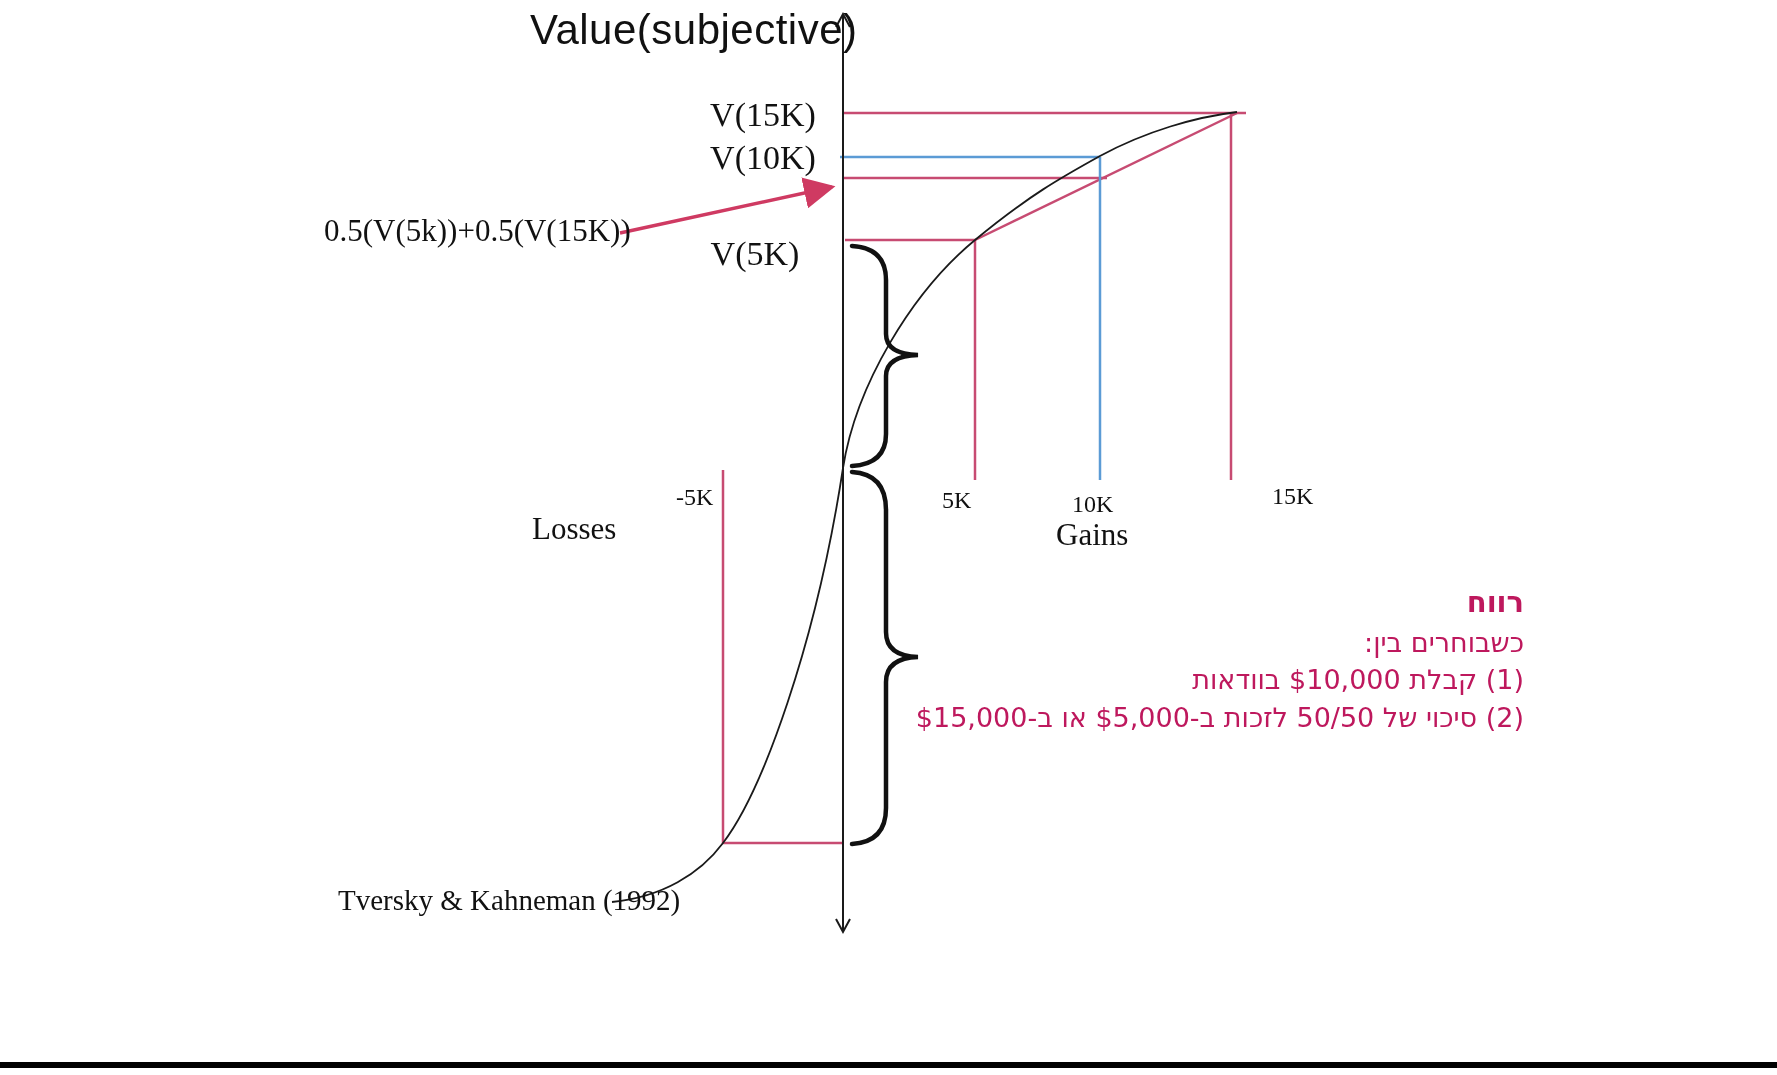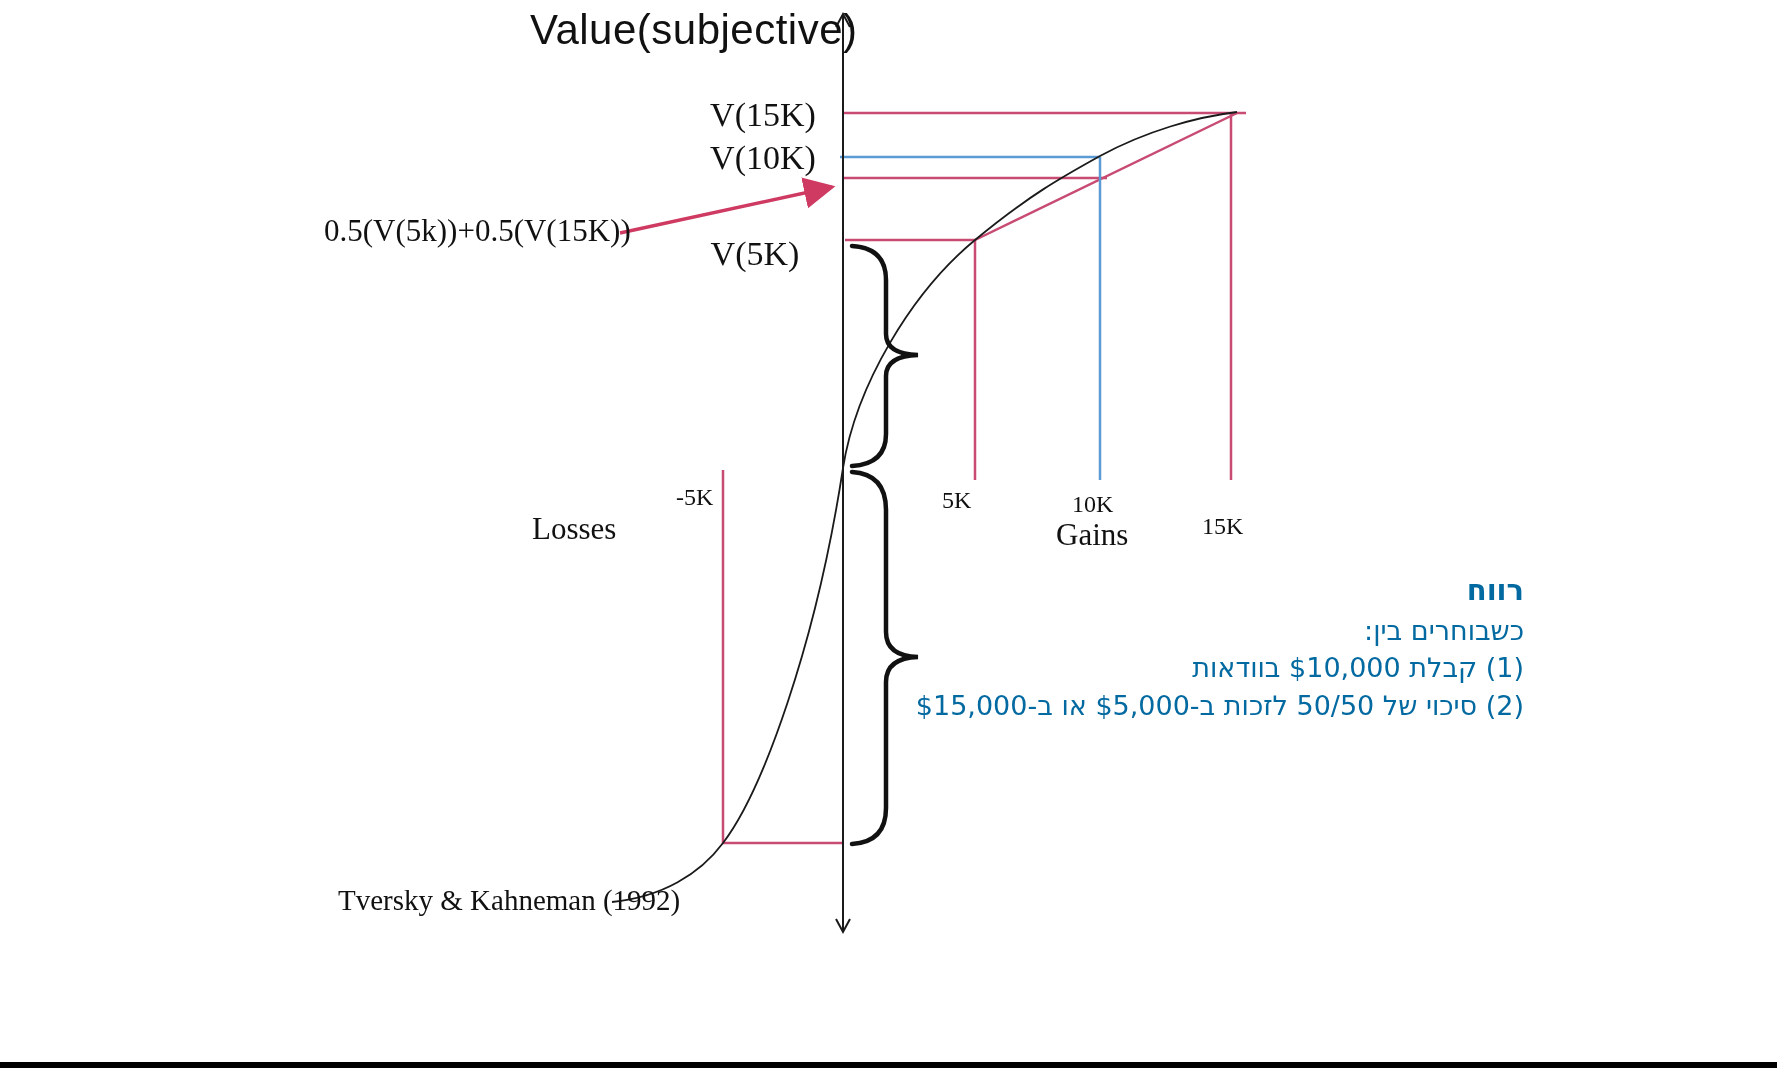--- a/index.html
+++ b/index.html
@@ -17,29 +17,29 @@
   #chart-title{left:530px;top:6px;font-size:42px;letter-spacing:0.5px;}
   .vlabel{width:150px;text-align:center;font-size:34px;}
   #v15k-label{left:688px;top:96px;}
   #v10k-label{left:688px;top:139px;}
   #v5k-label{left:680px;top:235px;}
   #expected-label{left:276px;top:213px;font-size:31px;margin-left:48px;}
   .tick{font-size:24px;width:60px;}
   #tick-neg5k{left:676px;top:484px;}
   #tick-5k{left:942px;top:487px;}
   #tick-10k{left:1072px;top:491px;}
-  #tick-15k{left:1202px;top:483px;margin-top:30px;}
+  #tick-15k{left:1272px;top:483px;}
   #losses-label{left:532px;top:511px;font-size:31px;}
   #gains-label{left:1056px;top:517px;font-size:31px;}
   #attribution{left:338px;top:884px;font-size:29px;}
   #note-block{
-    right:253px;top:570px;width:760px;
+    right:253px;top:582px;width:760px;
     direction:rtl;text-align:right;
     font-family:"DejaVu Sans","Liberation Sans",sans-serif;
-    font-size:27px;line-height:1.38;color:#0369a1;
+    font-size:27px;line-height:1.38;color:#be185d;
   }
   #note-title{font-weight:bold;font-size:29px;margin-bottom:2px;}
   #bottom-bar{left:0;top:1062px;width:1777px;height:6px;background:#000;}
   svg{position:absolute;left:0;top:0;}
 </style>
 </head>
 <body>
 
 <div id="slide">
 

